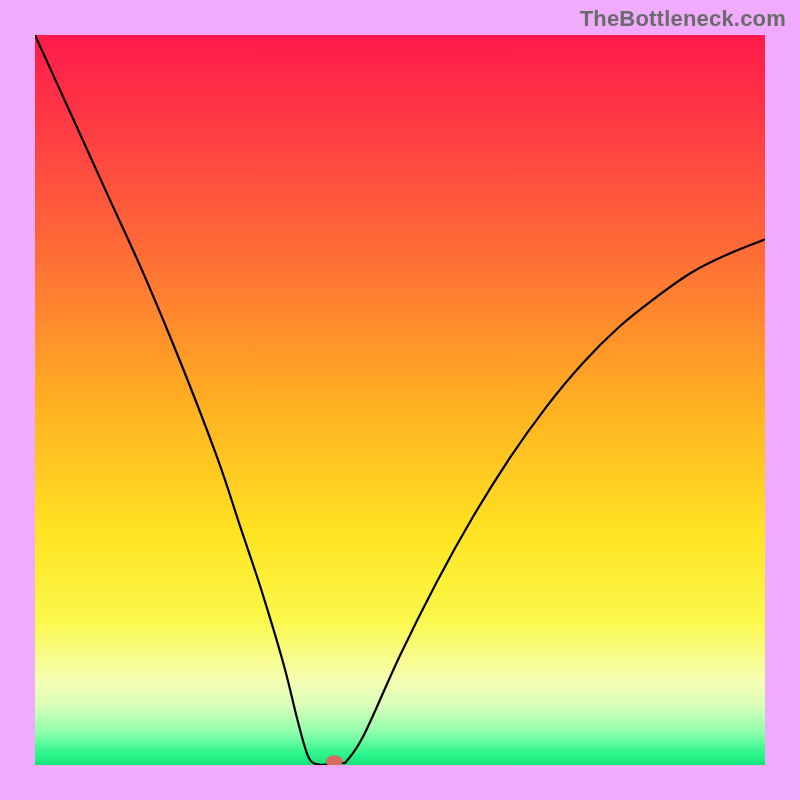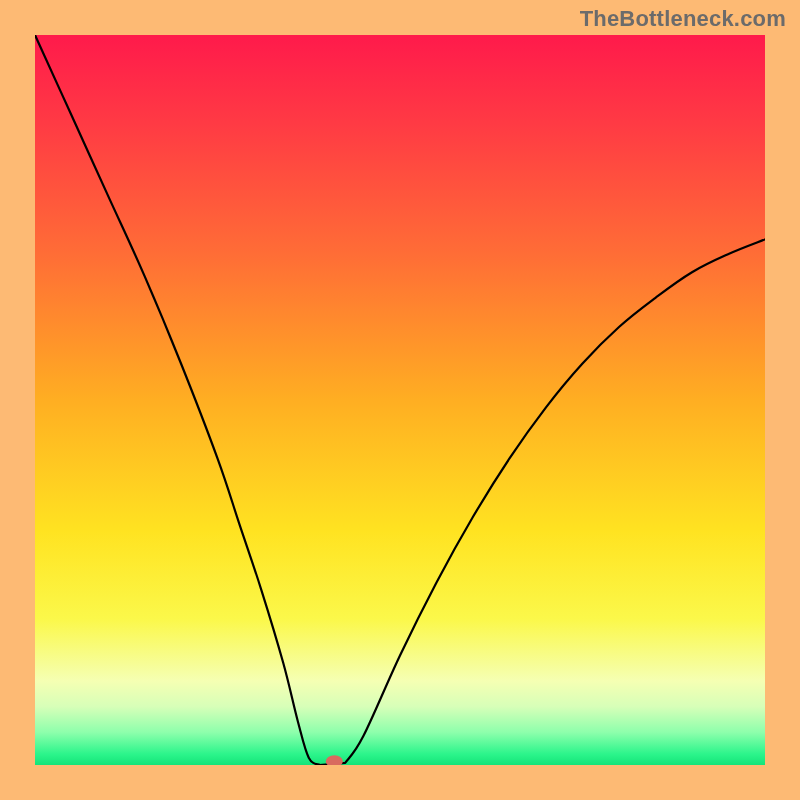--- a/index.html
+++ b/index.html
@@ -8,21 +8,21 @@
     width: 800px;
     height: 800px;
     overflow: hidden;
     background: #000;
     font-family: Arial, Helvetica, sans-serif;
   }
   .frame {
     position: relative;
     width: 800px;
     height: 800px;
-    background: #fdba74;
+    background: #f0abfc;
   }
   .plot-area {
     position: absolute;
     left: 35px;
     top: 35px;
     width: 730px;
     height: 730px;
     overflow: hidden;
   }
   .credit {

